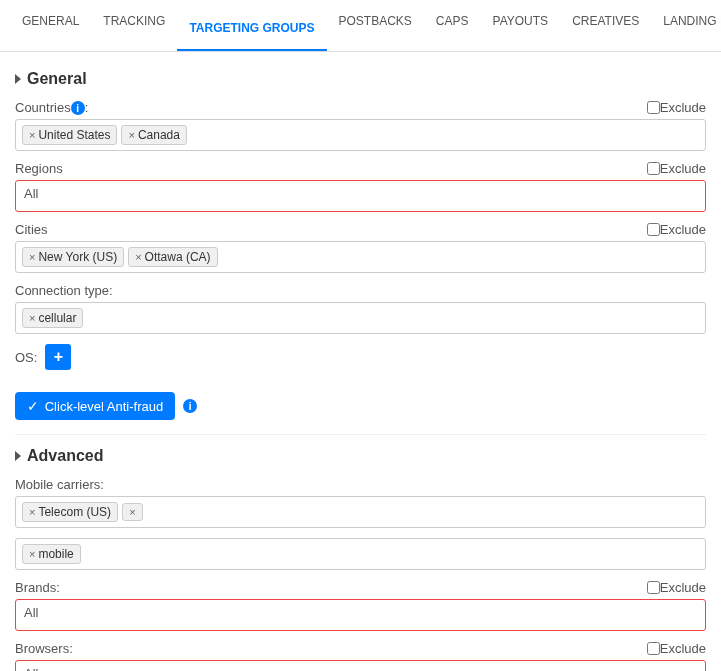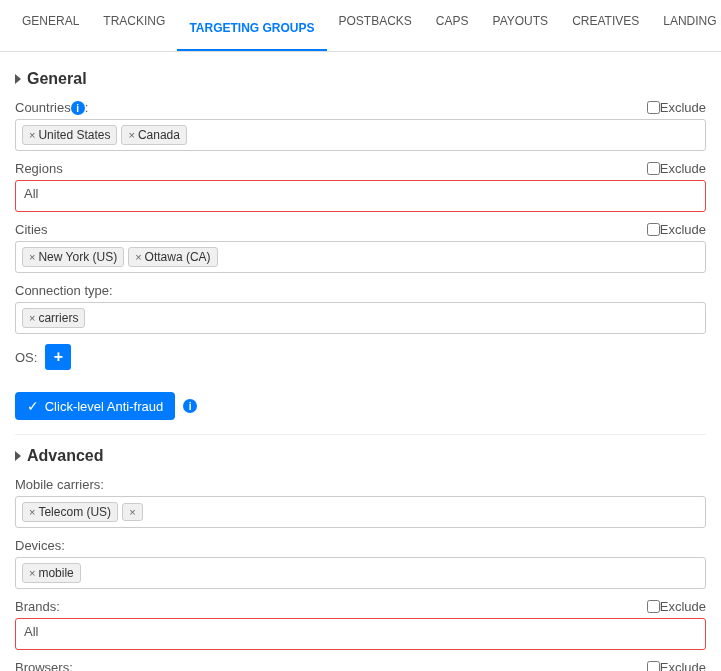--- a/index.html
+++ b/index.html
@@ -255,21 +255,21 @@
     </div>
   </div>
 
   <div class="form-row">
     <div class="form-label">
       <span class="form-label-text">Connection type:</span>
     </div>
     <div class="tag-box">
       <span class="tag">
         <span class="tag-x">×</span>
-        <span>carriers</span>
+        <span>cellular</span>
       </span>
     </div>
   </div>
 
   <div class="os-row">
     <span class="form-label-text">OS:</span>
     <button class="add-btn">+</button>
   </div>
 
   <div class="antifraud-row">
@@ -296,23 +296,20 @@
         <span class="tag-x">×</span>
         <span>Telecom (US)</span>
       </span>
       <span class="tag">
         <span class="tag-x">×</span>
       </span>
     </div>
   </div>
 
   <div class="form-row">
-    <div class="form-label">
-      <span class="form-label-text">Devices:</span>
-    </div>
     <div class="tag-box">
       <span class="tag">
         <span class="tag-x">×</span>
         <span>mobile</span>
       </span>
     </div>
   </div>
 
   <div class="form-row">
     <div class="form-label">

